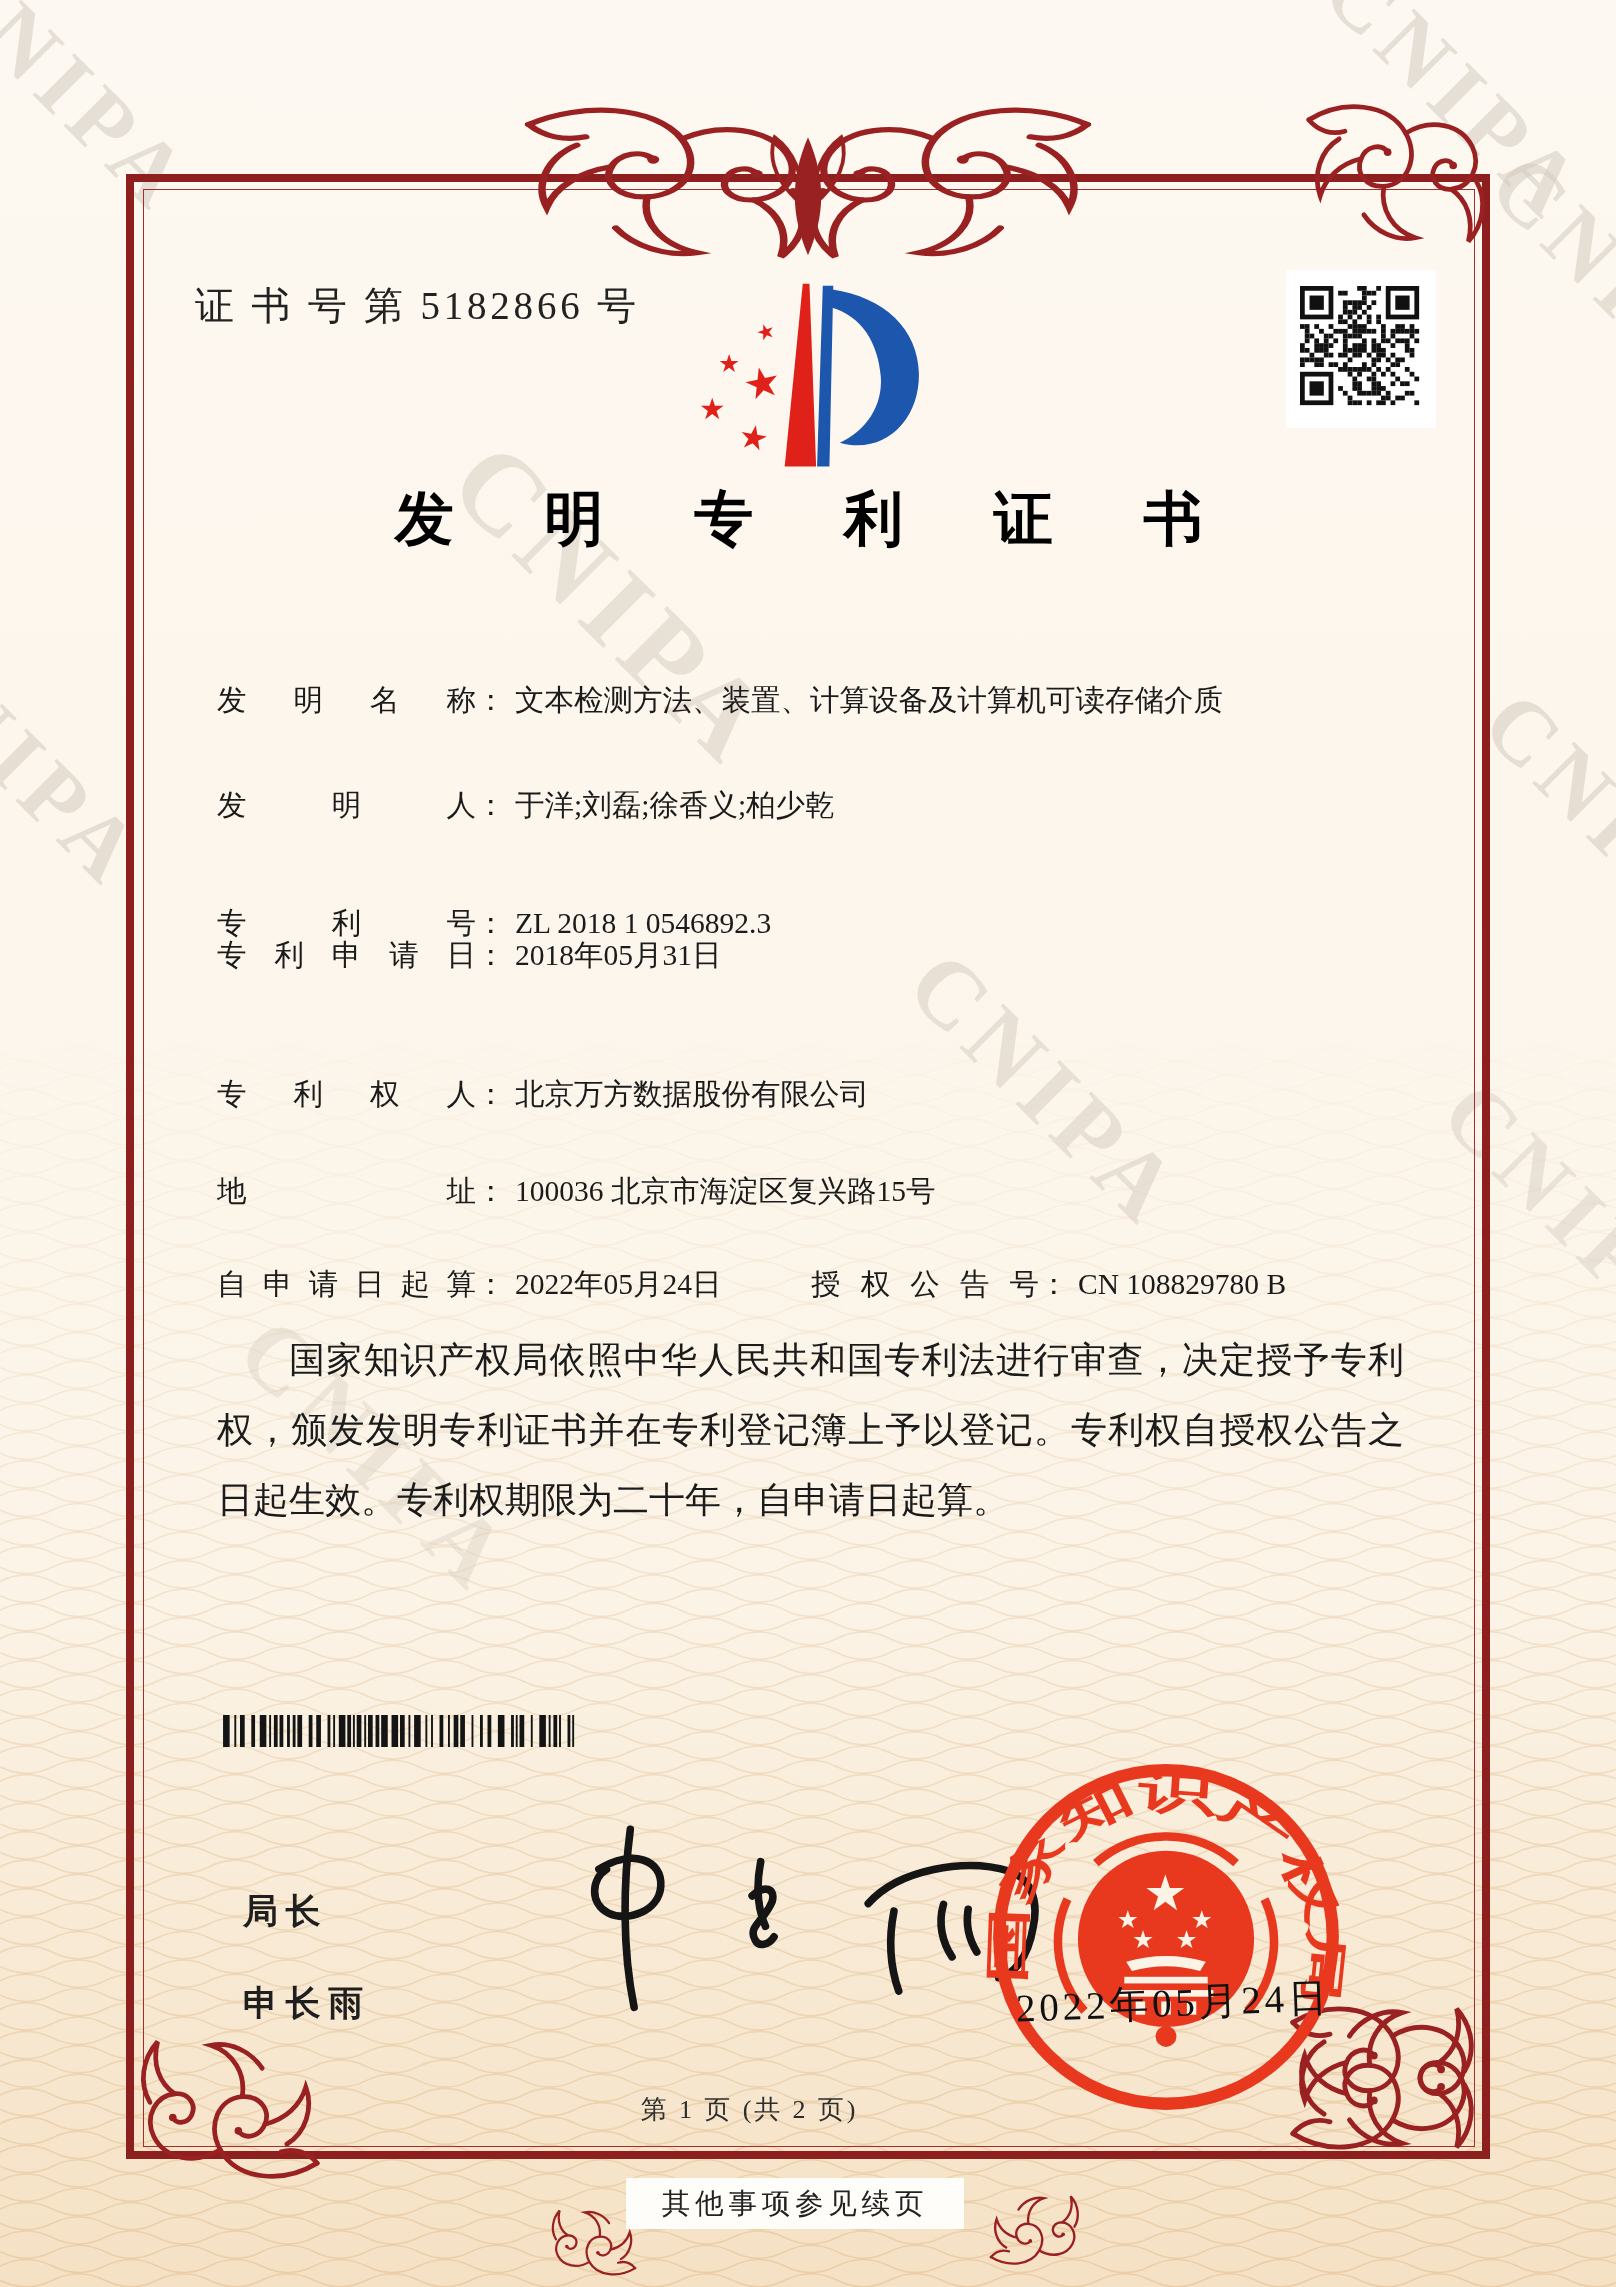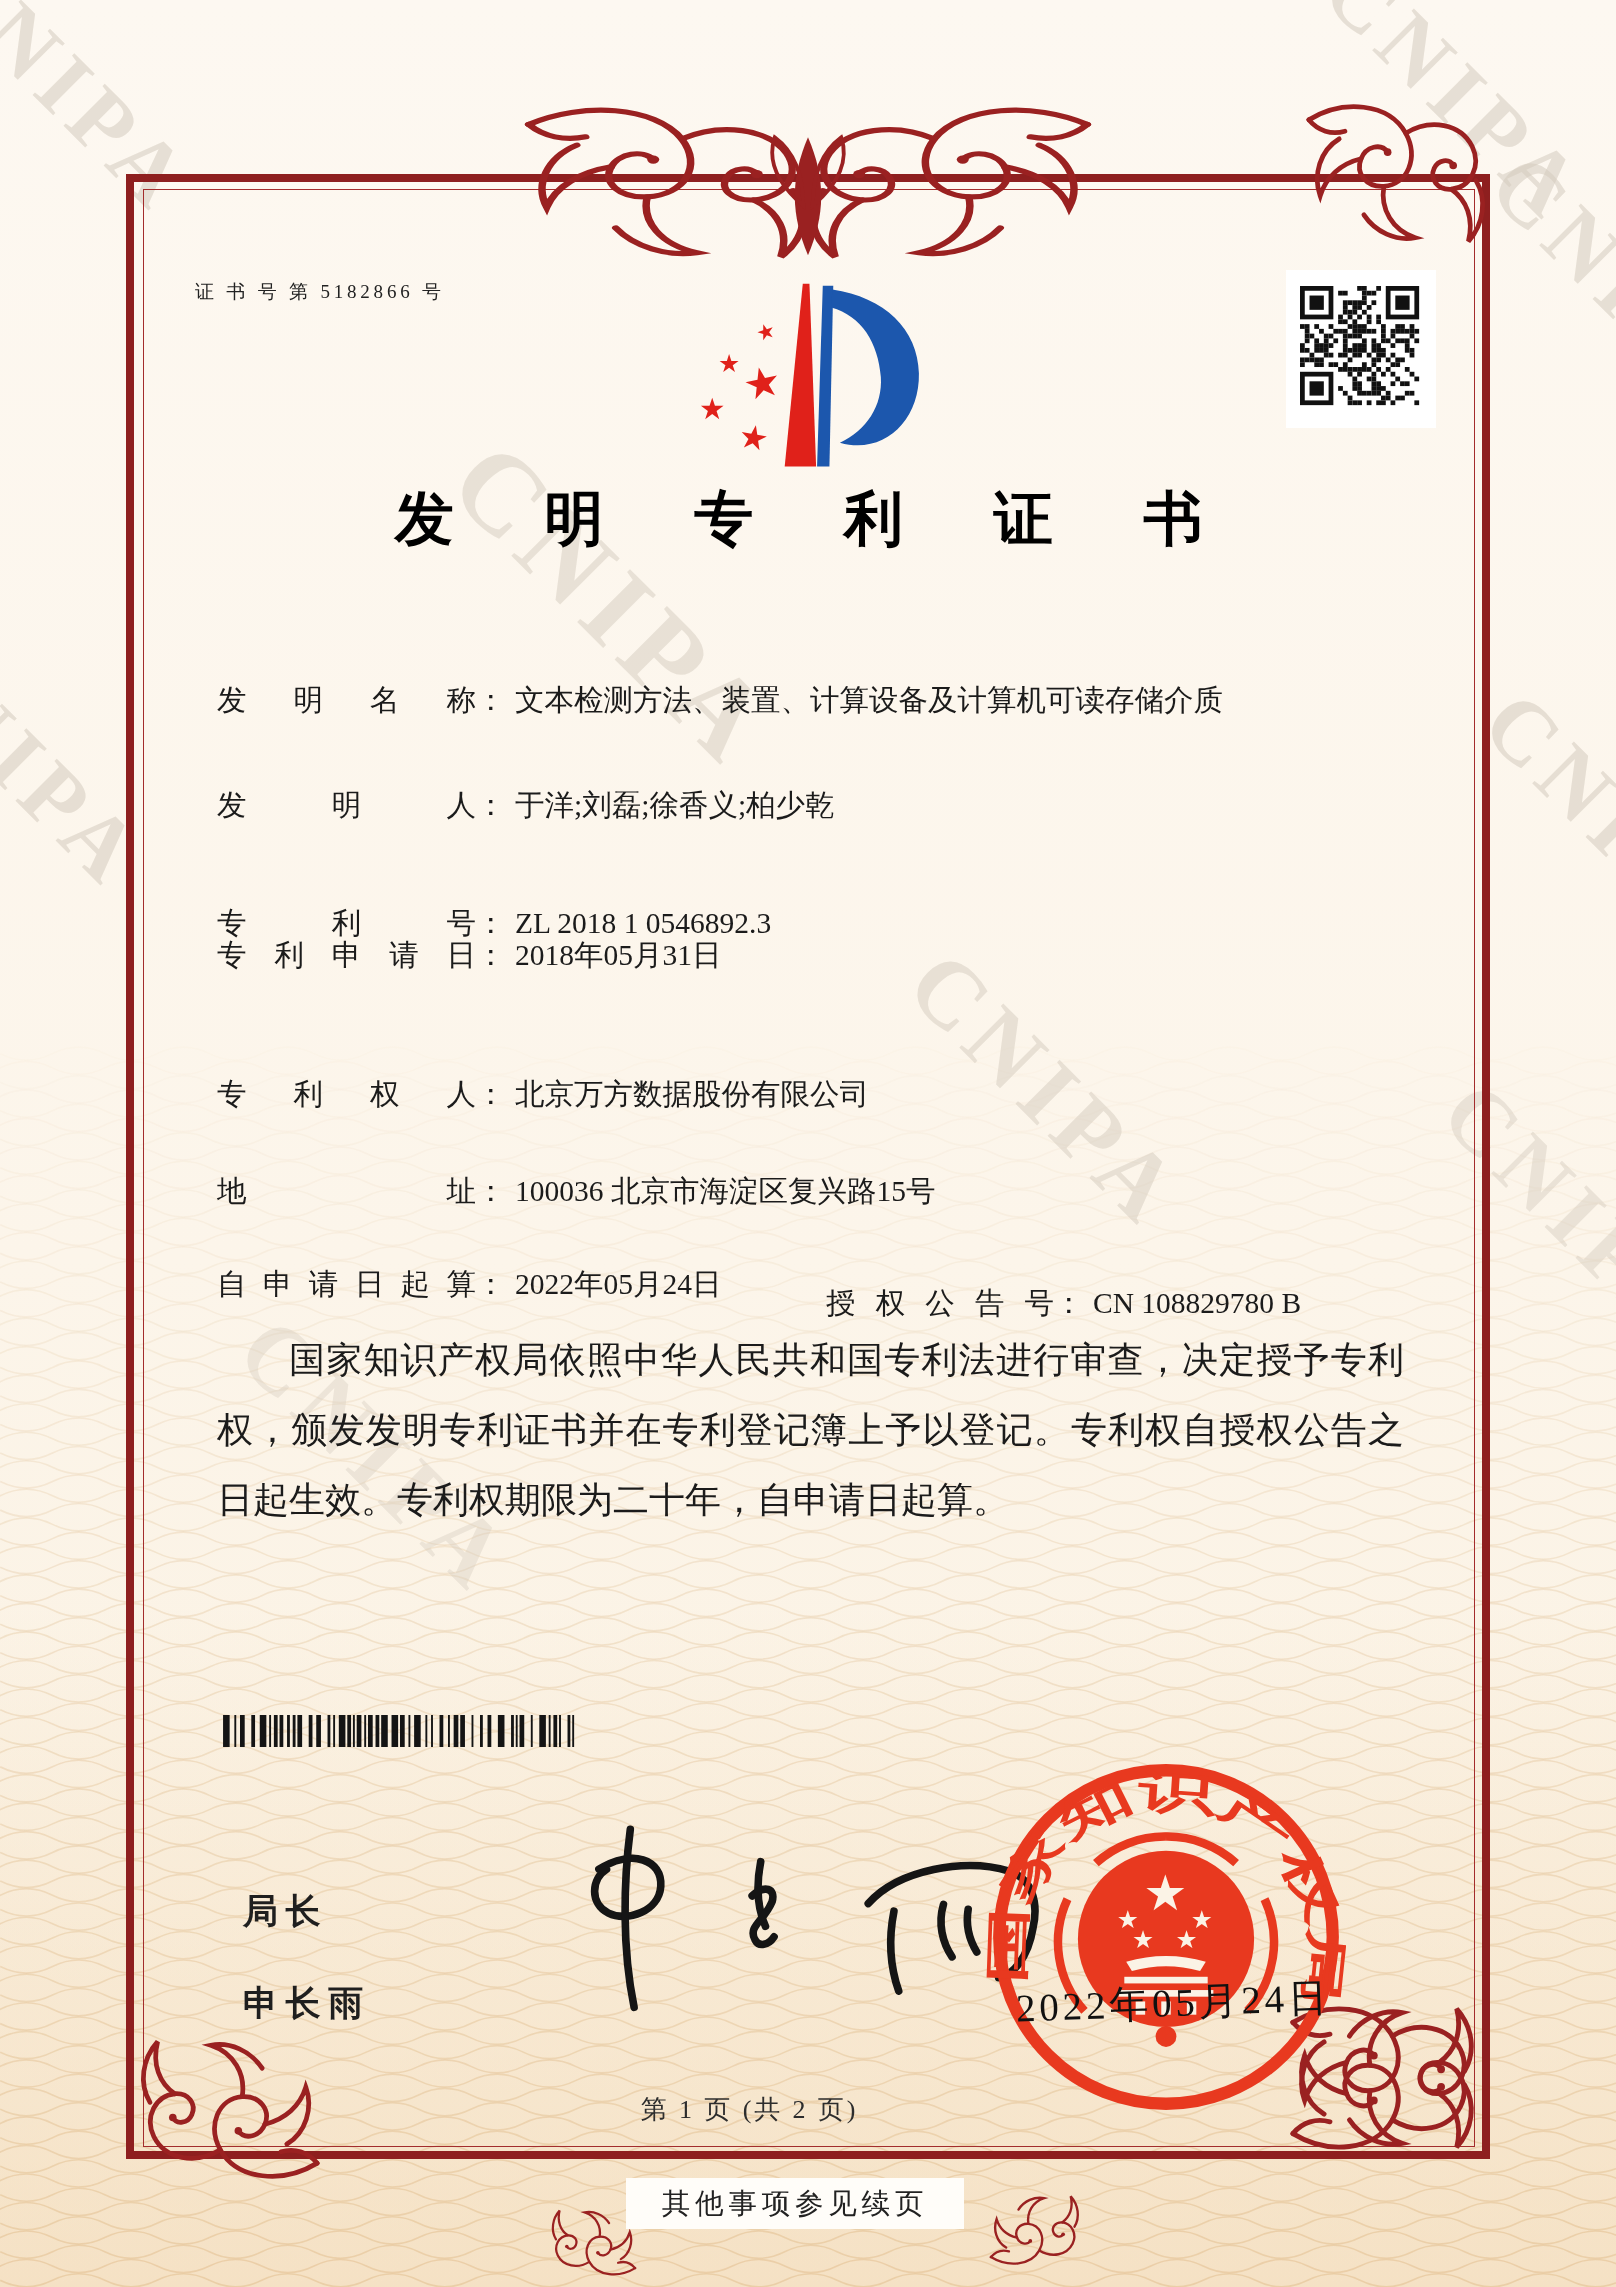--- a/index.html
+++ b/index.html
@@ -16,32 +16,32 @@
       font-weight:bold;color:#d5ccbf;opacity:.55;letter-spacing:9.5px;white-space:nowrap;
       transform:translate(-50%,-50%) rotate(45deg);}
   
   .frame-outer{position:absolute;left:126px;top:174px;width:1364px;height:1985px;
       border:8.6px solid #8e1f1f;box-sizing:border-box;z-index:4;}
   .frame-inner{position:absolute;left:143px;top:189px;width:1332px;height:1958px;
       border:1.9px solid #a32c2c;box-sizing:border-box;z-index:4;}
   .orn{position:absolute;z-index:5;}
   
   .z{z-index:6;}
-  .cert-no{left:195px;top:279px;font-size:19px;letter-spacing:3.8px;color:#222;}
+  .cert-no{left:195px;top:279px;font-size:39px;letter-spacing:3.8px;color:#222;}
   .logo{left:680px;top:278px;width:257px;height:200px;}
   .qr-box{left:1286px;top:270px;width:150px;height:158px;background:#ffffff;}
   .qr-box svg{position:absolute;left:14.3px;top:16px;}
   .title{left:0;top:480px;width:1617px;text-align:center;font-size:59px;color:#000;
          letter-spacing:38px;padding-left:18px;box-sizing:border-box;font-weight:600;}
   .frow{left:217px;font-size:29.5px;white-space:nowrap;}
   .f-label{display:inline-block;width:259px;text-align:justify;text-align-last:justify;vertical-align:top;}
   .f-label.narrow{width:228px;}
   .f-colon{display:inline-block;}
   .f-value{margin-left:9.5px;}
-  .grant2{position:absolute;left:609px;top:0;white-space:nowrap;margin-top:19px;}
+  .grant2{position:absolute;left:594px;top:0;white-space:nowrap;}
   .paras{left:217px;top:1325px;width:1187px;font-size:36px;line-height:70px;text-align:justify;}
   .paras p{margin:0;text-indent:2em;}
   .barcode{left:221px;top:1715px;}
   .dir{left:243px;font-family:"Liberation Sans","DejaVu Sans",sans-serif;font-weight:700;
        font-size:35px;letter-spacing:7.6px;color:#1f1f1f;}
   .sig{left:518px;top:1812px;}
   .seal{left:986px;top:1757px;z-index:7;}
   .seal-date{left:1016px;top:1976px;z-index:8;font-size:39px;letter-spacing:3.8px;color:#111;
        white-space:nowrap;transform:rotate(-2deg);}
   .page-info{left:0;top:2092px;width:1499px;text-align:center;font-size:26px;letter-spacing:2.9px;color:#2d2d2d;}

